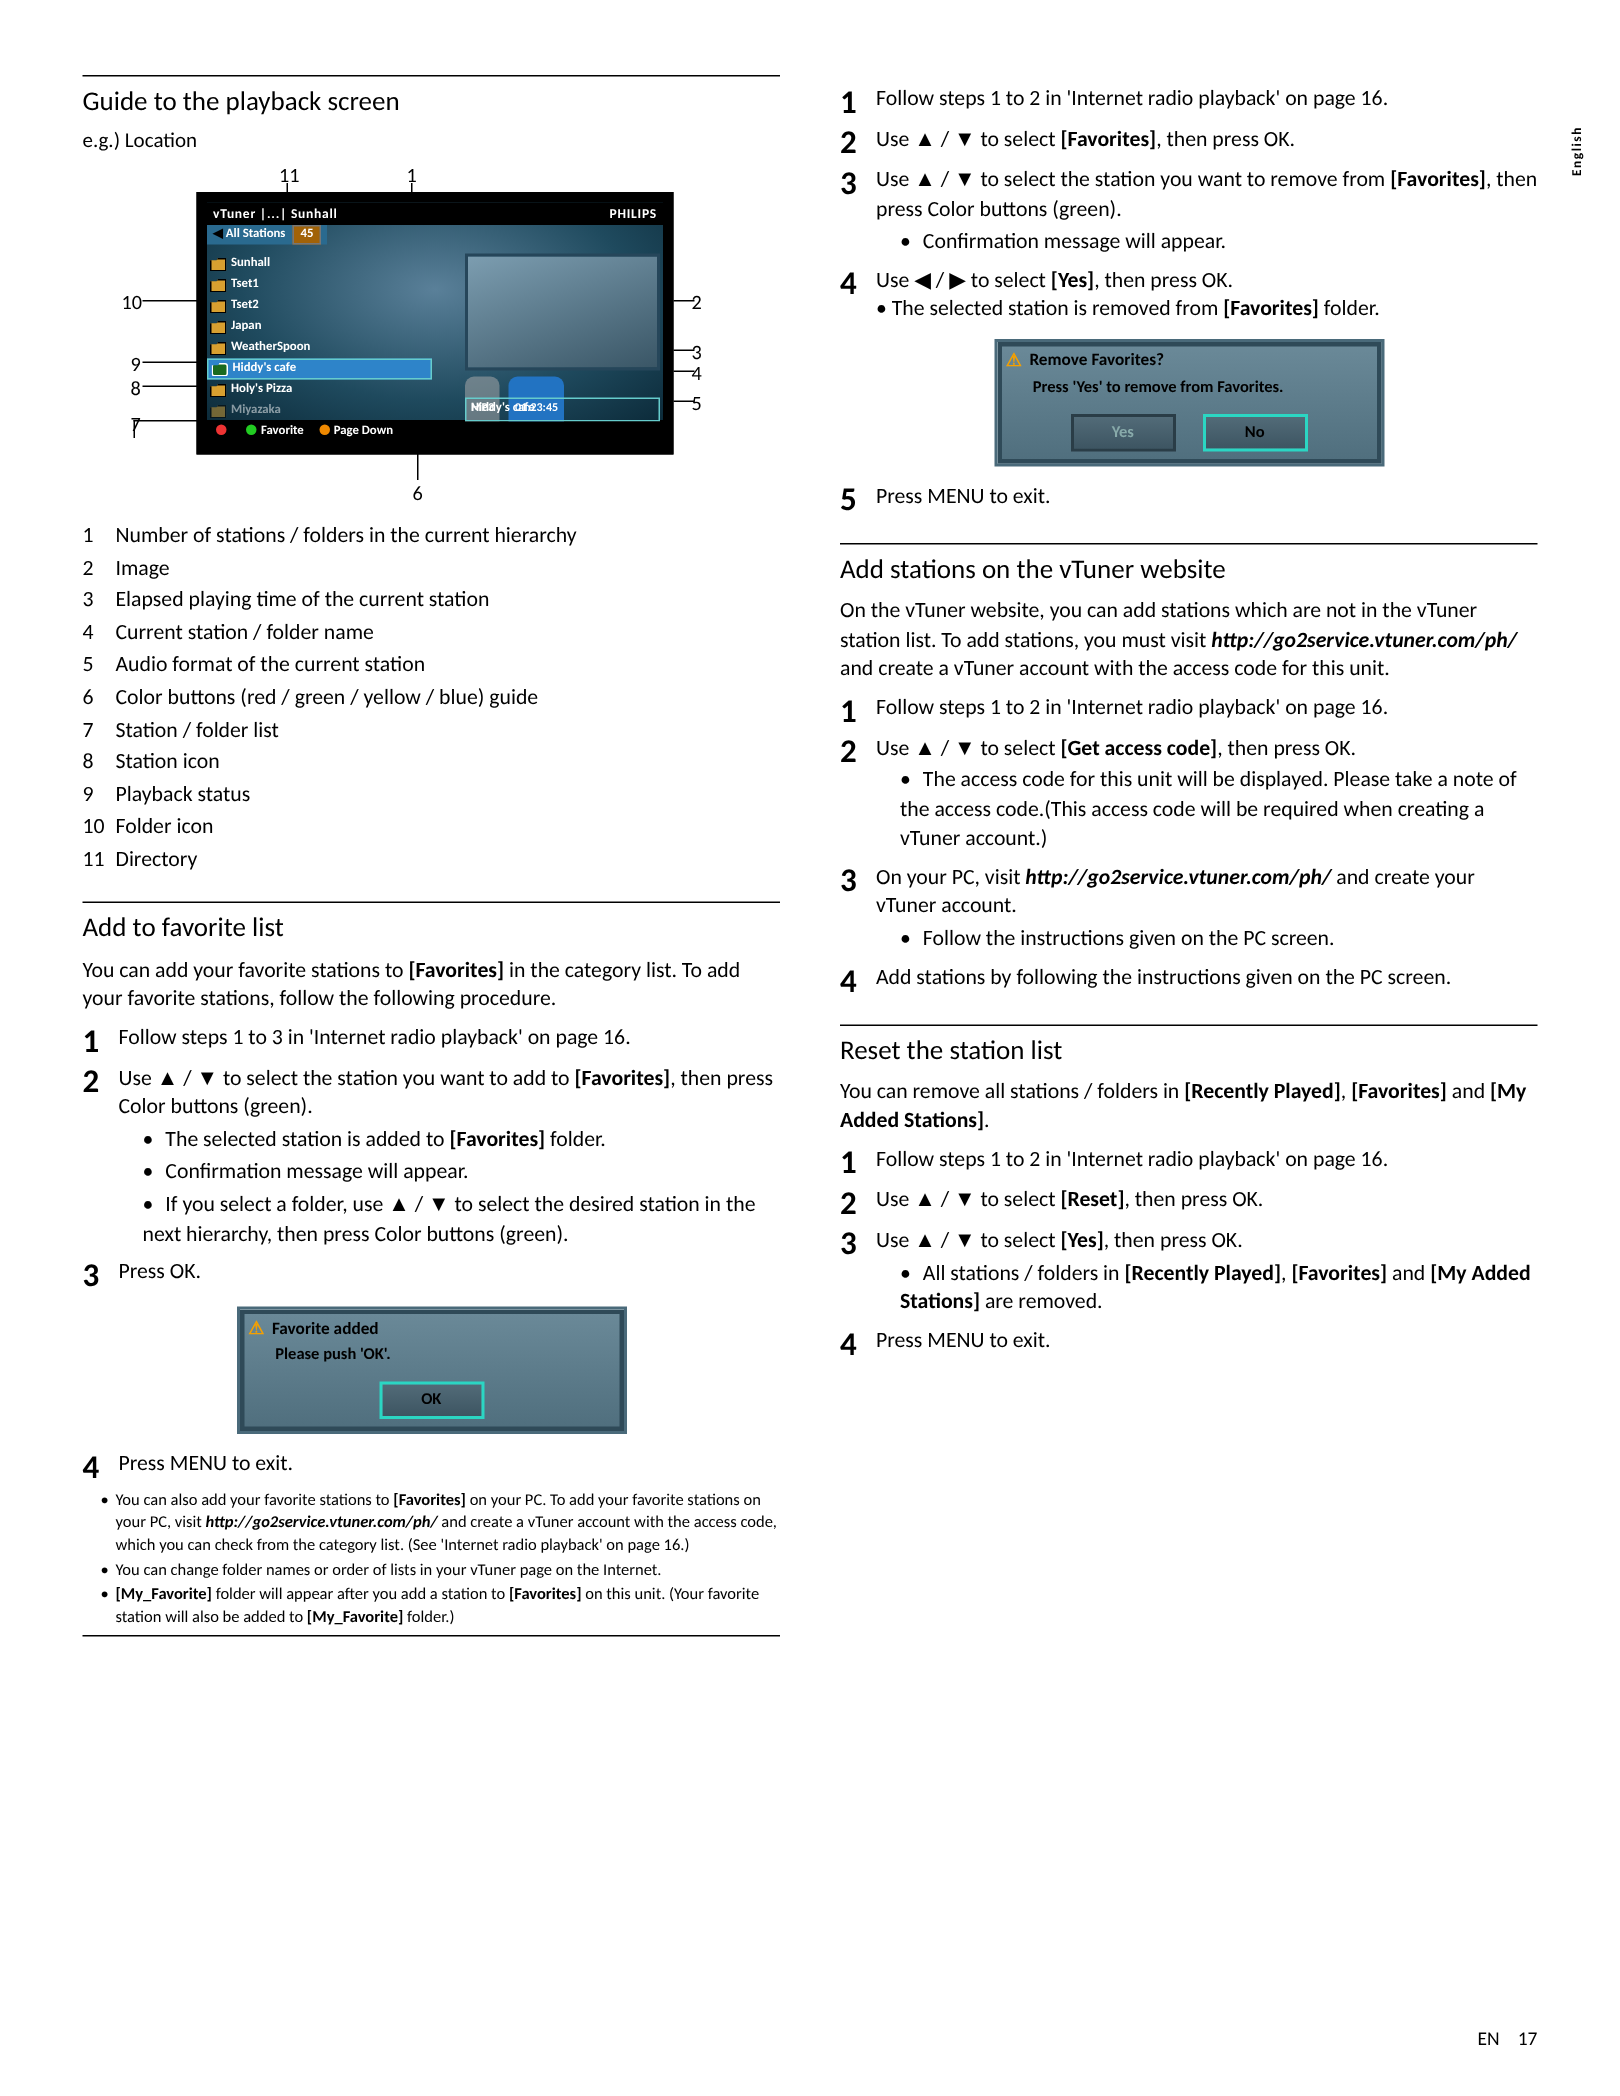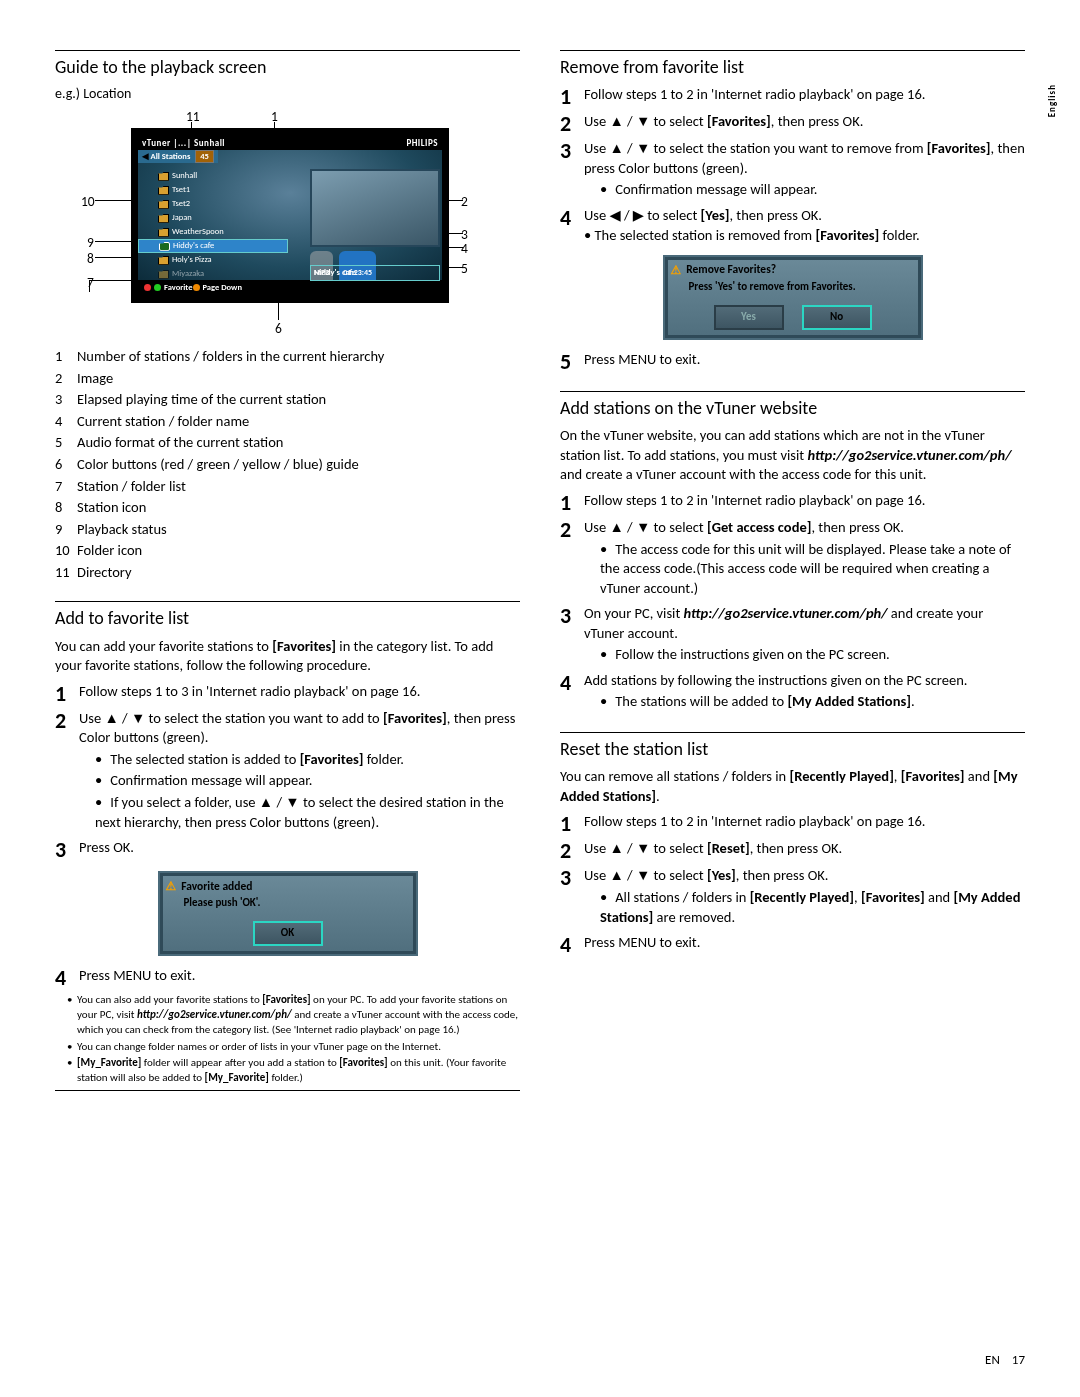--- a/index.html
+++ b/index.html
@@ -54,22 +54,22 @@
     position:absolute; left:6px; top:21px; height:13px;
     background:#2a6a8f; color:#fff; font-size:8.5px; font-weight:bold;
     display:flex; align-items:center; padding:0 4px; gap:2px;
   }
   .count-box { background:#a16207; color:#fff; border:1px solid #777; padding:0 4px; font-size:8.5px; margin-left:3px;}
   .station-list {
     position:absolute; left:6px; top:40px; width:150px;
   }
   .station-row {
     display:flex; align-items:center; gap:3px;
-    height:14px; font-size:8.5px; color:#fff; font-weight:normal;
-    padding-left:20px;
+    height:14px; font-size:8.5px; color:#fff; font-weight:bold;
+    padding-left:2px;
   }
   .station-row .ficon {
     width:11px; height:9px; background:#d8a030; border:1px solid #000;
     clip-path: polygon(0 20%, 40% 20%, 50% 0, 100% 0, 100% 100%, 0 100%);
   }
   .station-row.hlg { background:#2e84c9; border:1px solid #6cc; }
   .station-row.hlg .ficon { background:#1a6a1f; border:1px solid #fff; border-radius:2px; }
   .preview {
     position:absolute; right:8px; top:40px;
     width:130px; height:78px;
@@ -85,21 +85,21 @@
   .pill { background:#aaa8; color:#fff; border-radius:6px; padding:16px 4px; font-size:8px;}
   .pill.blue { background:#2273c2;text-align:center; }
   .np-name {
     position:absolute; right:8px; top:136px;
     width:130px; font-size:8.5px; color:#fff; font-weight:bold;
     border:1px solid #6cc; padding:1px 3px;
   }
   .tv-bar-bot {
     position:absolute; left:6px; right:6px; bottom:8px; height:13px;
     background:#000; color:#fff; font-size:8.5px; font-weight:bold;
-    display:flex; align-items:center; padding:0 6px;
+    display:flex; align-items:center; gap:10px; padding:0 6px;
   }
   .dot { width:7px; height:7px; border-radius:50%; display:inline-block; margin-right:3px; vertical-align:middle;}
   .dot.red{background:#e33;} .dot.green{background:#2c2;} .dot.orange{background:#e80;}
   .line { position:absolute; background:#000; }
   
   table.legend { border-collapse: collapse; margin-top:4px; }
   table.legend td { vertical-align: top; padding: 1px 6px 1px 0; font-size:14.5px; }
   table.legend td:first-child { width: 22px; text-align:left; }
   
   .steps { margin-top: 6px; }
@@ -350,21 +350,20 @@
 
   <ul class="notelist">
     <li><span>You can also add your favorite stations to </span><b>[Favorites]</b><span> on your PC. To add your favorite stations on your PC, visit </span><b><i>http://go2service.vtuner.com/ph/</i></b><span> and create a vTuner account with the access code, which you can check from the category list. (See 'Internet radio playback' on page 16.)</span></li>
     <li>You can change folder names or order of lists in your vTuner page on the Internet.</li>
     <li><b>[My_Favorite]</b><span> folder will appear after you add a station to </span><b>[Favorites]</b><span> on this unit. (Your favorite station will also be added to </span><b>[My_Favorite]</b><span> folder.)</span></li>
   </ul>
   <div style="border-top:1px solid #000; margin-top:4px;"></div>
 </div>
 
 <div class="col">
-  <h2 class="subhead first">Remove from favorite list</h2>
   <div class="steps">
     <div class="step">
           <div class="num">1</div>
           <div class="body">Follow steps 1 to 2 in 'Internet radio playback' on page 16.</div>
         </div>
     <div class="step">
           <div class="num">2</div>
           <div class="body">
       <span>Use ▲ / ▼ to select </span><b>[Favorites]</b><span>, then press OK.</span>
     </div>
@@ -430,23 +429,20 @@
       <span>On your PC, visit </span><b><i>http://go2service.vtuner.com/ph/</i></b><span> and create your vTuner account.</span>
       <ul>
               <li>Follow the instructions given on the PC screen.</li>
             </ul>
     </div>
         </div>
     <div class="step">
           <div class="num">4</div>
           <div class="body">
       <span>Add stations by following the instructions given on the PC screen.</span>
-      <ul>
-              <li><span>The stations will be added to </span><b>[My Added Stations]</b><span>.</span></li>
-            </ul>
     </div>
         </div>
   </div>
 
   <h2 class="subhead">Reset the station list</h2>
   <p class="para">
     <span>You can remove all stations / folders in </span><b>[Recently Played]</b><span>, </span><b>[Favorites]</b><span> and </span><b>[My Added Stations]</b><span>.</span>
   </p>
   <div class="steps">
     <div class="step">

